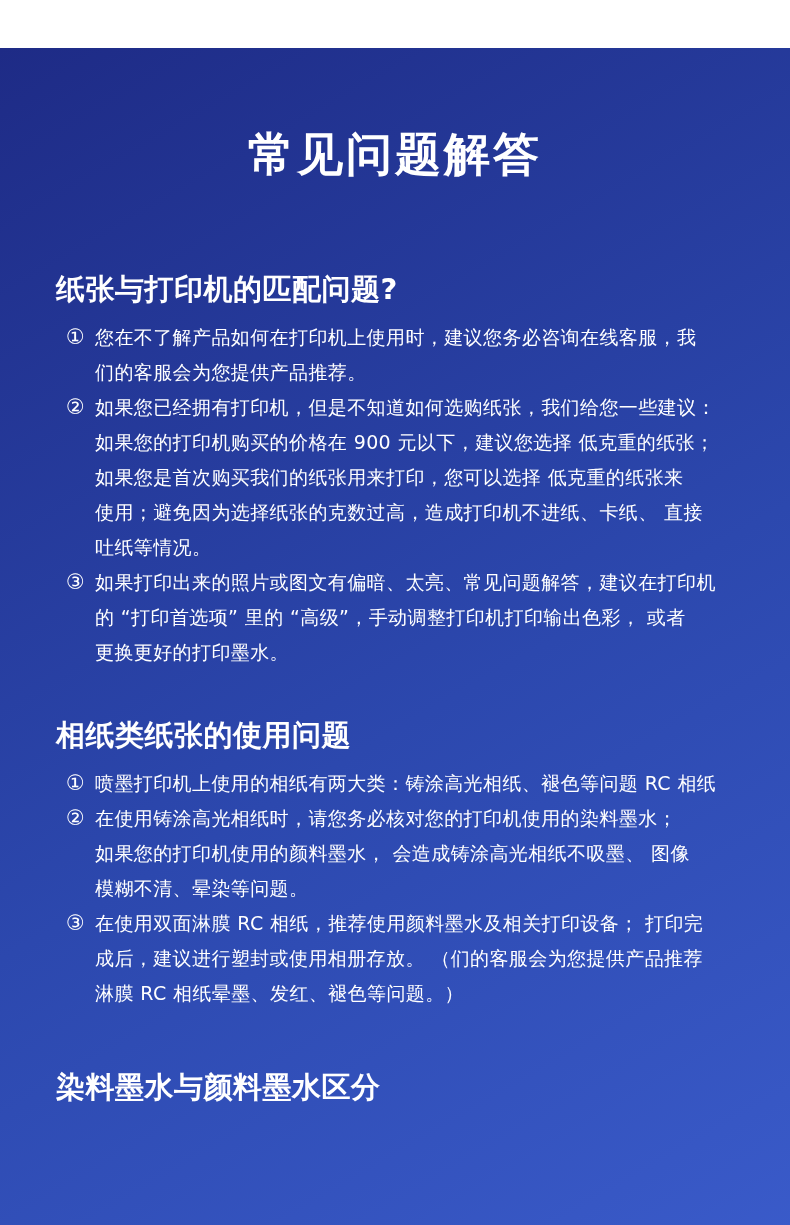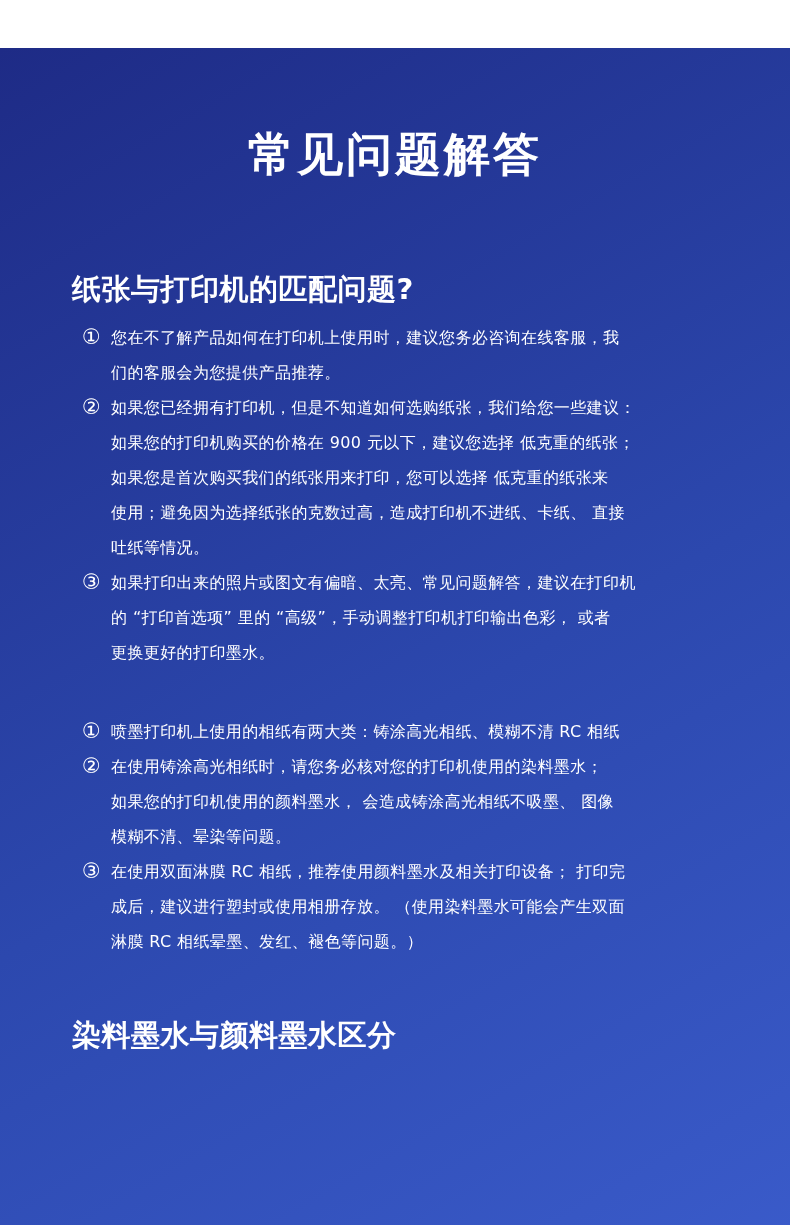--- a/index.html
+++ b/index.html
@@ -17,41 +17,41 @@
     margin-top: 48px;
   }
   .page-title {
     padding-top: 78px;
     text-align: center;
     font-size: 46px;
     font-weight: 800;
     letter-spacing: 3px;
     line-height: 56px;
   }
-  .section { padding-left: 72px; padding-right: 28px; }
+  .section { padding-left: 56px; padding-right: 28px; }
   .section-heading {
     margin: 0;
     font-size: 29px;
     font-weight: 700;
     letter-spacing: 0.5px;
     line-height: 42px;
   }
   .s1 { margin-top: 86px; }
   .s2 { margin-top: 44px; }
   .s3 { margin-top: 55px; }
   .items { margin-top: 10px; }
   .faq-item { display: flex; align-items: flex-start; margin-left: 10px; }
   .marker {
     flex: 0 0 29px;
     font-size: 21px;
     line-height: 35px;
     font-weight: 500;
   }
   .item-text, .paragraph {
-    font-size: 16px;
+    font-size: 19px;
     line-height: 35px;
     font-weight: 500;
     letter-spacing: 0.4px;
     white-space: pre-line;
   }
 </style>
 </head>
 <body>
 
 <div class="page">
@@ -77,35 +77,36 @@
       <div class="faq-item">
         <span class="marker">③</span>
         <span class="item-text">如果打印出来的照片或图文有偏暗、太亮、常见问题解答，建议在打印机
 的 “打印首选项” 里的 “高级”，手动调整打印机打印输出色彩， 或者
 更换更好的打印墨水。</span>
       </div>
     </div>
   </section>
 
   <section class="section s2">
+    <h2 class="section-heading">相纸类纸张的使用问题</h2>
     <div class="items">
       <div class="faq-item">
         <span class="marker">①</span>
-        <span class="item-text">喷墨打印机上使用的相纸有两大类：铸涂高光相纸、模糊不清 RC 相纸</span>
+        <span class="item-text">喷墨打印机上使用的相纸有两大类：铸涂高光相纸、褪色等问题 RC 相纸</span>
       </div>
       <div class="faq-item">
         <span class="marker">②</span>
         <span class="item-text">在使用铸涂高光相纸时，请您务必核对您的打印机使用的染料墨水；
 如果您的打印机使用的颜料墨水， 会造成铸涂高光相纸不吸墨、 图像
 模糊不清、晕染等问题。</span>
       </div>
       <div class="faq-item">
         <span class="marker">③</span>
         <span class="item-text">在使用双面淋膜 RC 相纸，推荐使用颜料墨水及相关打印设备； 打印完
-成后，建议进行塑封或使用相册存放。 （使用染料墨水可能会产生双面
+成后，建议进行塑封或使用相册存放。 （们的客服会为您提供产品推荐
 淋膜 RC 相纸晕墨、发红、褪色等问题。）</span>
       </div>
     </div>
   </section>
 
   <section class="section s3">
     <h2 class="section-heading">染料墨水与颜料墨水区分</h2>
 
   </section>
 

